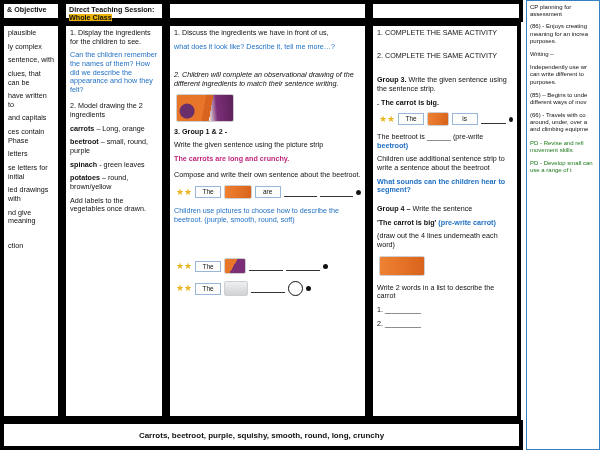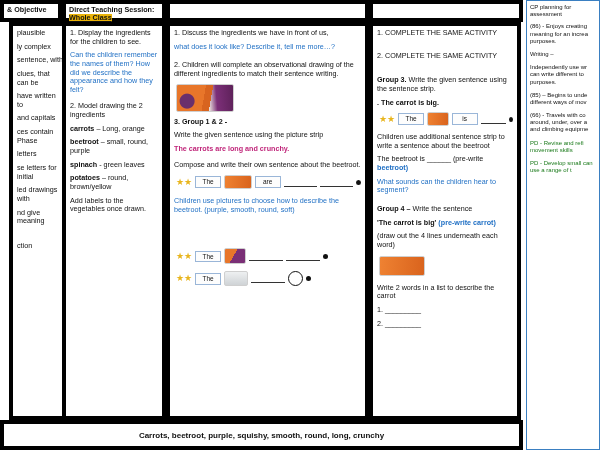--- a/index.html
+++ b/index.html
@@ -78,21 +78,21 @@
     <div class="cell hdr hdr-row" id="col0" style="left:0;width:62px;">
       <span>&amp; Objective</span>
     </div>
     <div class="cell hdr hdr-row" id="col1" style="left:62px;width:104px;">
       <div>Direct Teaching Session:</div>
       <div class="u" style="background:#eab308;display:inline-block;">Whole Class</div>
     </div>
     <div class="cell hdr hdr-row" id="col2" style="left:166px;width:203px;"></div>
     <div class="cell hdr hdr-row" id="col3" style="left:369px;width:154px;"></div>
 
-    <div class="cell body-cell body-row" style="left:9px;width:62px;">
+    <div class="cell body-cell body-row" style="left:0;width:62px;">
       <p class="dim">plausible</p>
       <p class="dim">ly complex</p>
       <p>sentence, with</p>
       <p>clues, that can be</p>
       <p>have written to</p>
       <p class="dimmer">and capitals</p>
       <p class="dimmer">ces contain Phase</p>
       <p class="dim">letters</p>
       <p>se letters for initial</p>
       <p>led drawings with</p>
@@ -119,21 +119,21 @@
       <p>
         <span class="b">potatoes</span>
         <span>– round, brown/yellow</span>
       </p>
       <p>Add labels to the vegetables once drawn.</p>
     </div>
 
     <div class="cell body-cell body-row" style="left:166px;width:203px;">
       <p>1. Discuss the ingredients we have in front of us,</p>
       <p class="blue">what does it look like? Describe it, tell me more…?</p>
-      <p style="margin-top:10px;">2. Children will complete an observational drawing of the different ingredients to match their sentence writing.</p>
+      <p style="margin-top:20px;font-style:italic;">2. Children will complete an observational drawing of the different ingredients to match their sentence writing.</p>
 
       <div class="pics-row">
         <span class="pic carrots-img"></span>
       </div>
 
       <p style="margin-top:6px;">
         <span class="b">3. Group 1 &amp; 2 -</span>
       </p>
       <p>Write the given sentence using the picture strip</p>
       <p class="magenta b">The carrots are long and crunchy.</p>
@@ -183,26 +183,26 @@
 
       <div class="strip">
         <span class="star">★★</span>
         <span class="word-card">The</span>
         <span class="pic carrot-chip"></span>
         <span class="word-card">is</span>
         <span class="blank-line"></span>
         <span class="dot"></span>
       </div>
 
-      <p>Children use additional sentence strip to write a sentence about the beetroot</p>
       <p>
         <span>The beetroot is ______ (pre-write</span>
         <span class="blue b">beetroot)</span>
       </p>
-      <p class="blue" style="margin-top:0;">What sounds can the children hear to segment?</p>
+      <p>Children use additional sentence strip to write a sentence about the beetroot</p>
+      <p class="blue" style="margin-top:0;font-weight:bold;">What sounds can the children hear to segment?</p>
 
       <p style="margin-top:10px;">
         <span class="b">Group 4 –</span>
         <span>Write the sentence</span>
       </p>
       <p>
         <span class="b">'The carrot is big'</span>
         <span class="blue b">(pre-write carrot)</span>
       </p>
       <p>(draw out the 4 lines underneath each word)</p>

